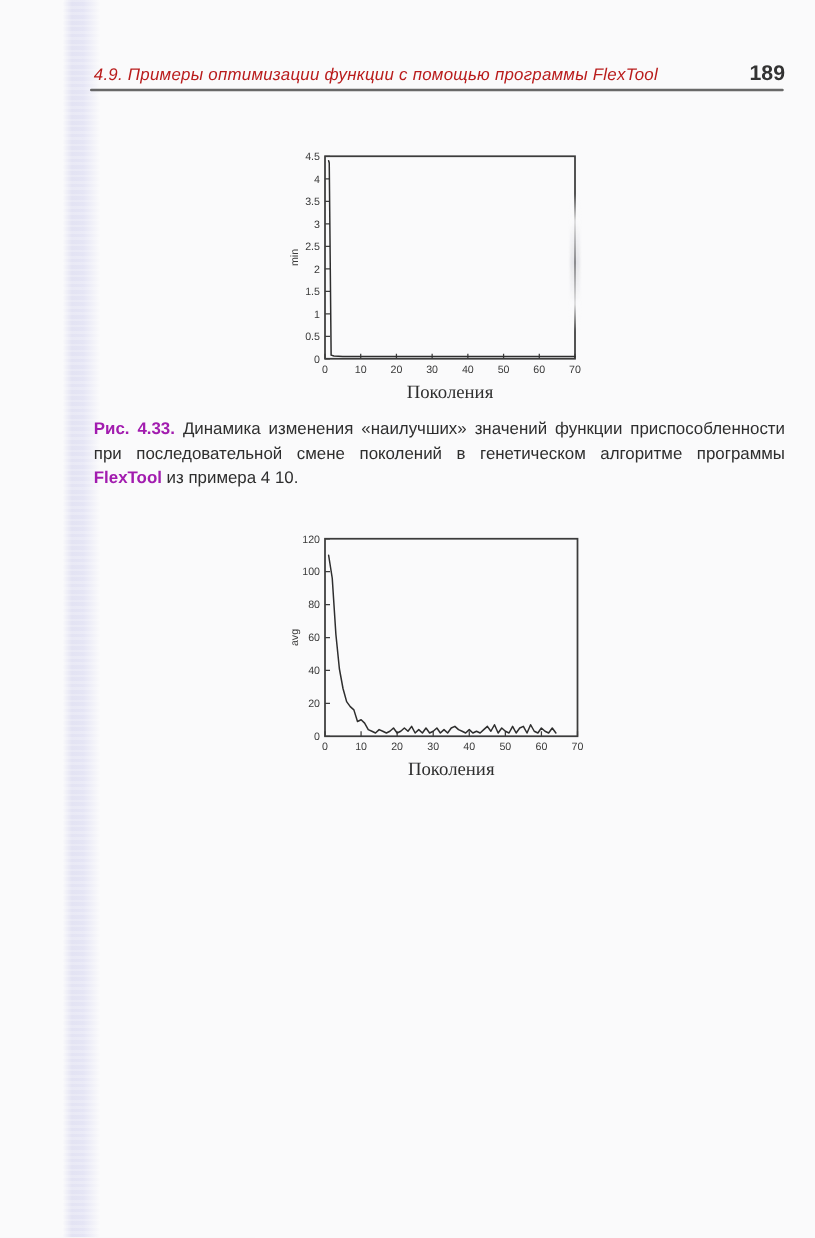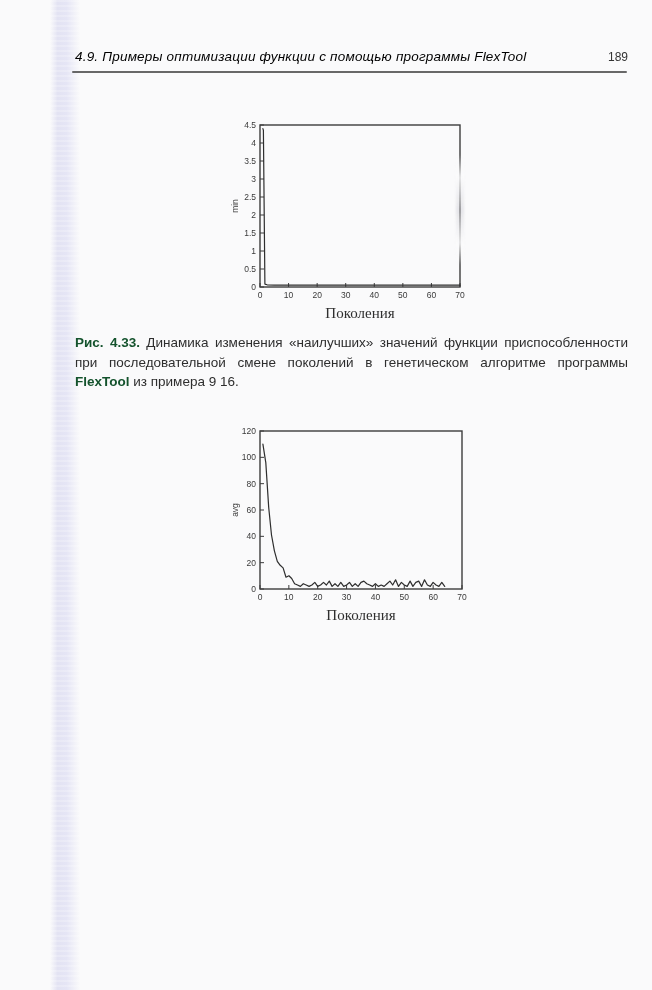--- a/index.html
+++ b/index.html
@@ -19,23 +19,23 @@
     background:
       repeating-linear-gradient(to bottom, rgba(255,255,255,.22) 0 2px, rgba(0,0,0,0) 2px 5px),
       linear-gradient(to right, rgba(226,226,243,0) 0%, #e3e3f3 25%, #e5e5f5 55%, rgba(229,229,245,0) 100%);
   }
 
   .running-head{
     position:absolute;left:75px;top:49px;width:553px;
     display:flex;justify-content:space-between;align-items:baseline;
   }
   .running-head .title{
-    font-style:italic;font-size:13.5px;letter-spacing:.2px;color:#000000;
+    font-style:italic;font-size:13.5px;letter-spacing:.2px;color:#b91c1c;
   }
-  .running-head .pageno{font-size:12px;color:#333;}
+  .running-head .pageno{font-size:17px;color:#333;font-weight:bold;}
   .head-rule{
     position:absolute;left:72px;top:71px;width:555px;height:2px;
     background:#4e4e4e;opacity:.85;border-radius:1px;
   }
 
   .figure{position:absolute;}
   .fig-4-33{left:228px;top:117px;width:242px;height:206px;}
   .fig-4-34{left:228px;top:423px;width:244px;height:202px;}
   .figure svg{display:block;}
 
@@ -47,21 +47,21 @@
     pointer-events:none;
   }
 
   .caption{
     position:absolute;left:75px;width:553px;
     font-size:13.5px;line-height:19.5px;text-align:justify;color:#2e2e2e;
     margin:0;
   }
   .cap-1{top:333px;}
   .cap-2{top:643px;}
-  .caption b{color:#14532d;}
+  .caption b{color:#a21caf;}
 </style>
 </head>
 <body>
 
 <div class="page">
 
   <div class="edge-strip"></div>
 
   <div class="running-head">
     <span class="title">4.9. Примеры оптимизации функции с помощью программы FlexTool</span>
@@ -108,21 +108,21 @@
         <line x1="32" y1="26.000000000000007" x2="36" y2="26.000000000000007" stroke="#3c3c3c" stroke-width="1"></line>
         <text x="28" y="29.000000000000007" text-anchor="end" font-size="8.5" fill="#3a3a3a" font-family="&quot;Liberation Sans&quot;, sans-serif">4</text>
         <line x1="32" y1="8" x2="36" y2="8" stroke="#3c3c3c" stroke-width="1"></line>
         <text x="28" y="11" text-anchor="end" font-size="8.5" fill="#3a3a3a" font-family="&quot;Liberation Sans&quot;, sans-serif">4.5</text>
         <text x="10" y="89" text-anchor="middle" font-size="8.5" fill="#3a3a3a" font-family="&quot;Liberation Sans&quot;, sans-serif" transform="rotate(-90 10 89)">min</text>
         <text x="132" y="201" text-anchor="middle" font-size="15" fill="#2f2f2f" font-family="&quot;Liberation Serif&quot;, serif">Поколения</text>
         <polyline points="34.9,11.6 35.4,13.4 36.9,167.1 39.1,167.8 46.3,168.2 60.6,168.2 74.9,168.2 89.1,168.2 103.4,168.2 117.7,168.2 132.0,168.2 146.3,168.2 160.6,168.2 174.9,168.2 189.1,168.2 203.4,168.2 217.7,168.2 232.0,168.2" fill="none" stroke="#2e2e2e" stroke-width="1.2" stroke-linejoin="round" stroke-linecap="round"></polyline>
       </svg>
     </div>
 
-  <p class="caption cap-1"><b>Рис. 4.33.</b><span> Динамика изменения «наилучших» значений функции приспособленности при последовательной смене поколений в генетическом алгоритме программы </span><b>FlexTool</b><span> из примера 9 16.</span></p>
+  <p class="caption cap-1"><b>Рис. 4.33.</b><span> Динамика изменения «наилучших» значений функции приспособленности при последовательной смене поколений в генетическом алгоритме программы </span><b>FlexTool</b><span> из примера 4 10.</span></p>
 
   <div class="figure fig-4-34">
       <svg width="244" height="202">
         <rect x="32" y="8" width="202" height="158" fill="none" stroke="#3c3c3c" stroke-width="1.4"></rect>
         <line x1="32" y1="166" x2="32" y2="162" stroke="#3c3c3c" stroke-width="1"></line>
         <text x="32" y="177" text-anchor="middle" font-size="8.5" fill="#3a3a3a" font-family="&quot;Liberation Sans&quot;, sans-serif">0</text>
         <line x1="60.857142857142854" y1="166" x2="60.857142857142854" y2="162" stroke="#3c3c3c" stroke-width="1"></line>
         <text x="60.857142857142854" y="177" text-anchor="middle" font-size="8.5" fill="#3a3a3a" font-family="&quot;Liberation Sans&quot;, sans-serif">10</text>
         <line x1="89.71428571428571" y1="166" x2="89.71428571428571" y2="162" stroke="#3c3c3c" stroke-width="1"></line>
         <text x="89.71428571428571" y="177" text-anchor="middle" font-size="8.5" fill="#3a3a3a" font-family="&quot;Liberation Sans&quot;, sans-serif">20</text>

